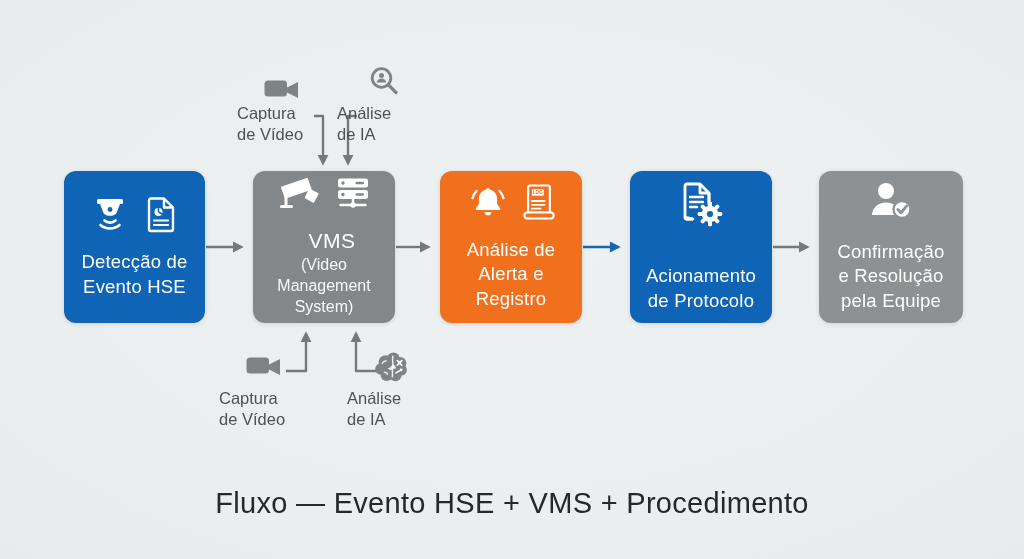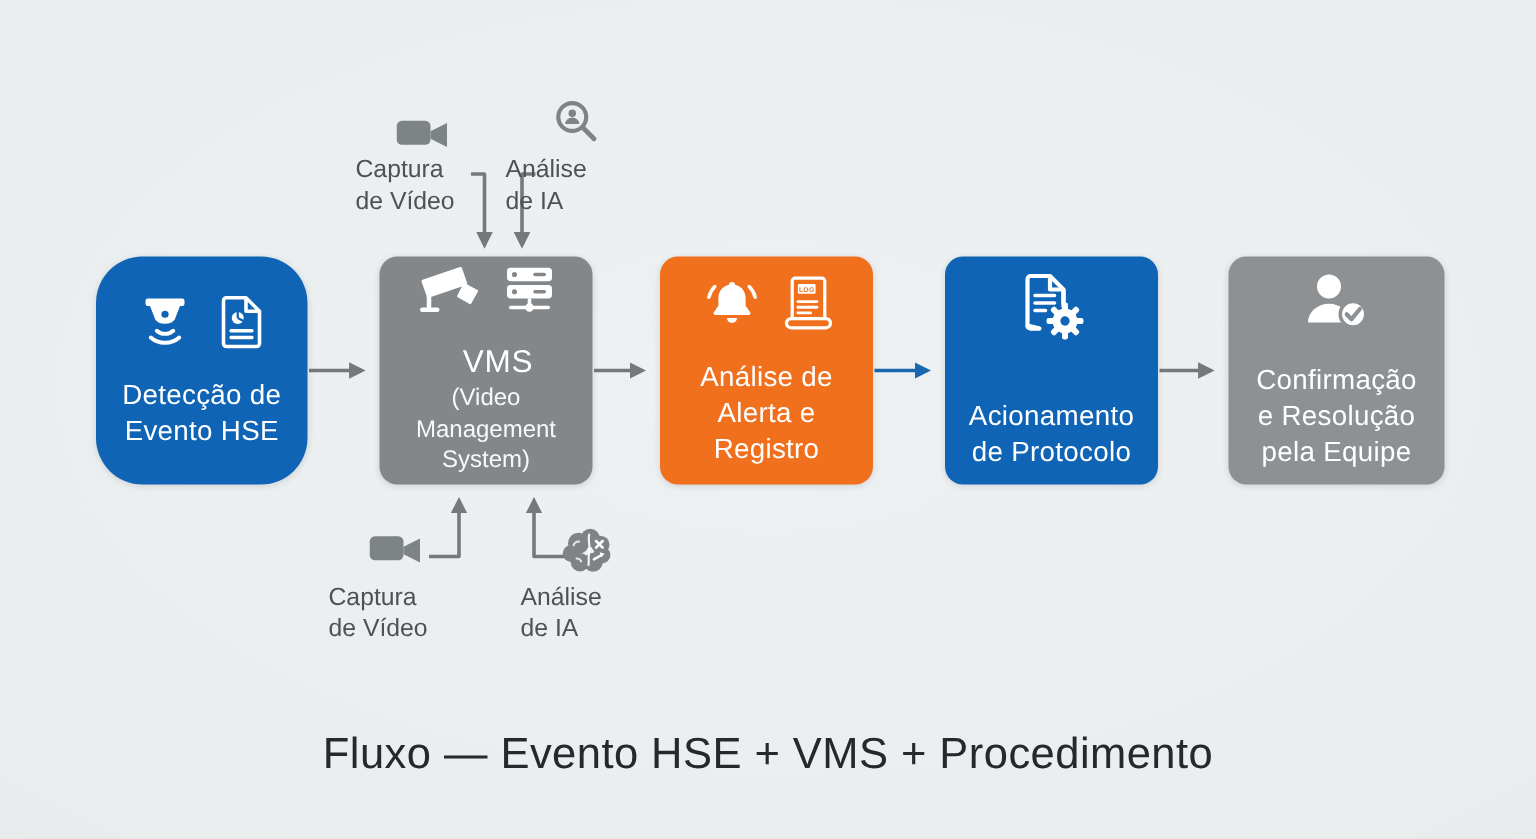--- a/index.html
+++ b/index.html
@@ -129,21 +129,21 @@
   </span>
   <div class="annotation-label" id="label-bottom-capture">
     <div>Captura</div>
     <div>de Vídeo</div>
   </div>
   <div class="annotation-label" id="label-bottom-analysis">
     <div>Análise</div>
     <div>de IA</div>
   </div>
 
-  <div class="node" id="node-1" style="background-color: rgb(16, 100, 181); border-radius: 31px;">
+  <div class="node" id="node-1" style="background-color: rgb(16, 100, 181);">
     <div class="icons">
       <span>
         <svg width="40" height="38" viewBox="0 0 40 38">
           <rect x="7" y="4" width="26" height="5" rx="1.5" fill="#fff"></rect>
           <path d="M10,9 h20 l-3.5,9 a7,4.5 0 0 1 -13,0 z" fill="#fff"></path>
           <circle cx="20" cy="14.5" r="2.4" fill="#1064b5"></circle>
           <path d="M14.5,25.5 a7.5,6.5 0 0 0 11,0" stroke="#fff" stroke-width="2.6" fill="none" stroke-linecap="round"></path>
           <path d="M10.5,30 a13,11 0 0 0 19,0" stroke="#fff" stroke-width="2.6" fill="none" stroke-linecap="round"></path>
         </svg>
       </span>

